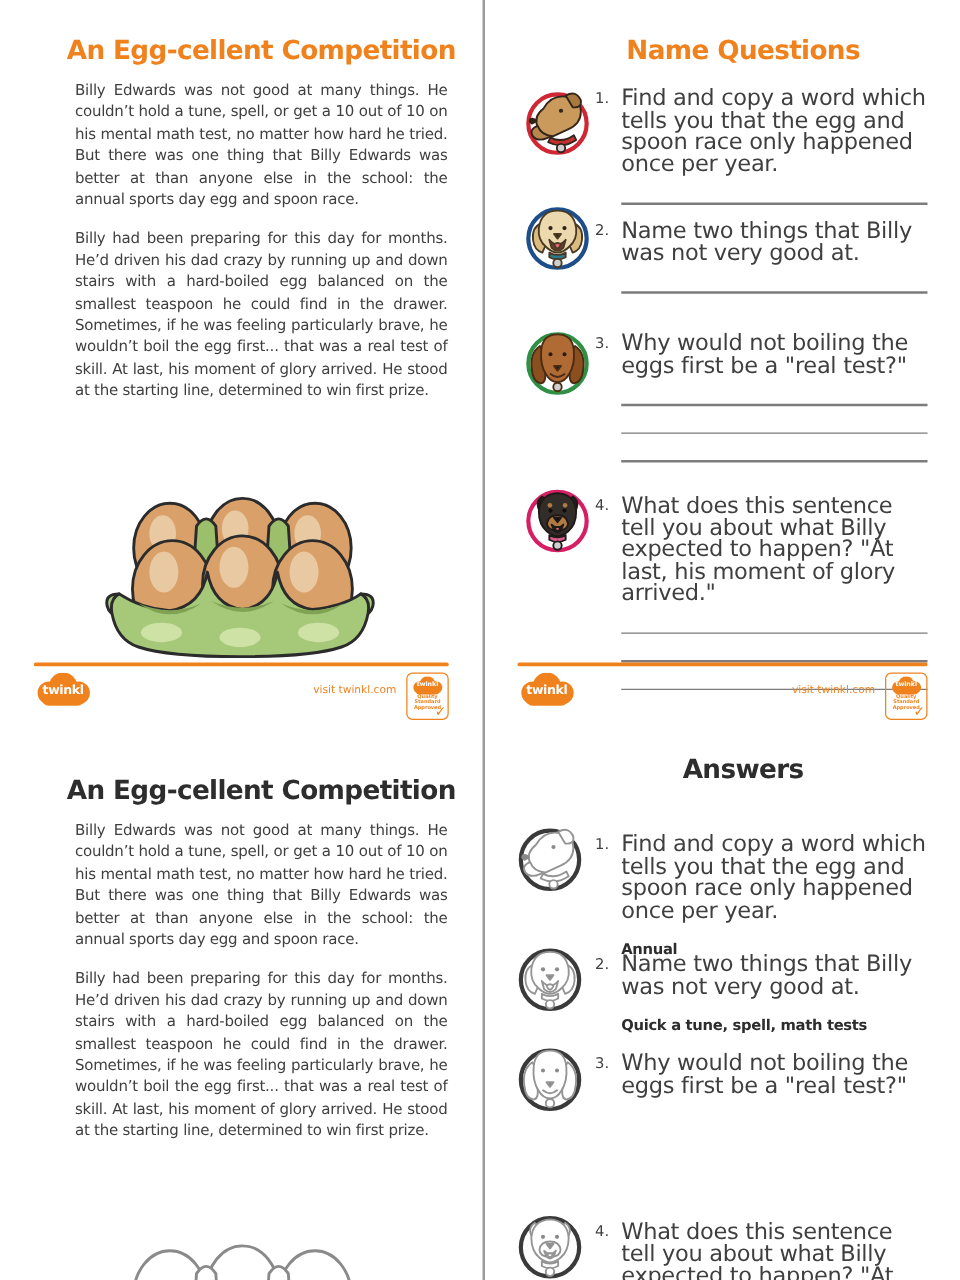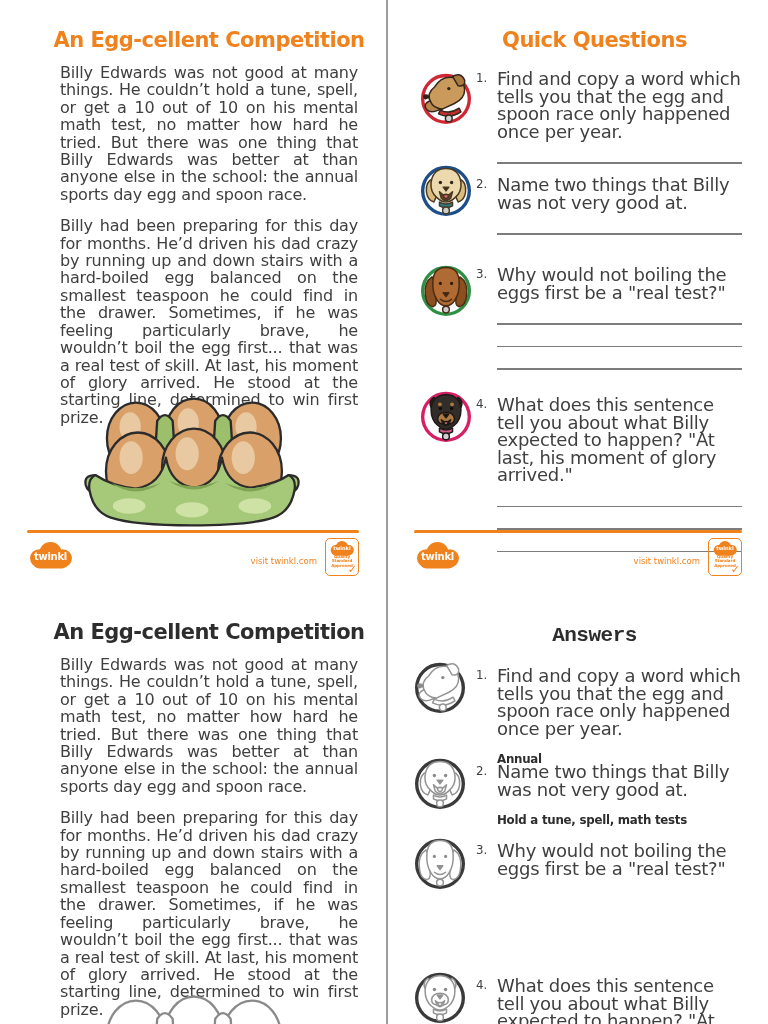--- a/index.html
+++ b/index.html
@@ -12,23 +12,23 @@
   .page{ position:absolute; background:#fff; overflow:hidden;padding-left:33px; }
   .page-tl{ left:0;   top:0;   width:385px; height:588px; }
   .page-tr{ left:388px; top:0;   width:380px; height:588px; }
   .page-bl{ left:0;   top:588px; width:385px; height:436px; }
   .page-br{ left:388px; top:588px; width:380px; height:436px; }
 
   .ttl{ text-align:center; font-size:21px; font-weight:bold; letter-spacing:-0.5px;
         color:var(--accent); margin-top:28px; }
   .ttl.dark{ color:var(--dark); }
   .page-bl .ttl{ margin-top:32px; }
-  .page-br .ttl{ margin-top:36px;font-family:Liberation Mono, monospace; }
-
-  .story-body{ margin:12px 27px 0 27px; font-size:16px; line-height:17.4px;
+  .page-br .ttl{ margin-top:15px; }
+
+  .story-body{ margin:12px 27px 0 27px; font-size:12px; line-height:17.4px;
                text-align:justify; letter-spacing:-0.2px; }
   .story-body p + p{ margin-top:14px; }
 
   .egg{ position:absolute; left:76px; top:390px; width:232px; height:145px; }
   .page-bl .egg{ top:400px; }
 
   
   .q-row{ position:absolute; left:0; right:0; }
   .dog{ position:absolute; width:56px; height:58px; }
   .page-tr .dog{ left:30px; }
@@ -39,21 +39,21 @@
   .q-text{ font-size:18px; line-height:17.5px; letter-spacing:-0.25px; }
   .ans-lines{ margin-top:22px; }
   .ans-line{ height:1.5px; background:var(--rule); margin-top:21px; }
   .ans-line:first-child{ margin-top:0; }
   .a-answer{ font-weight:bold; color:var(--dark); font-size:11.8px; line-height:17.5px;
              letter-spacing:-0.25px; margin-top:14px; }
 
   
   .pg-footer{ position:absolute; left:27px; right:26px; top:530px; }
   .f-rule{ height:2.5px; background:var(--accent); border-radius:2px; }
-  .f-row{ display:flex; align-items:center; margin-top:5px; }
+  .f-row{ display:flex; align-items:flex-start; margin-top:5px; }
   .cloud{ position:relative; width:47px; height:29px; }
   .cloud svg{ position:absolute; inset:0; }
   .cloud-txt{ position:absolute; left:0; right:0; top:9px; text-align:center;
               color:#fff; font-size:10px; font-weight:bold; letter-spacing:-0.3px; }
   .visit{ margin-left:auto; margin-top:9px; color:var(--accent); font-size:8.5px;
           font-weight:normal; }
   .badge{ position:relative; width:34px; height:38px; margin-left:8px;
           border:1.5px solid var(--accent); border-radius:5px; padding-top:2px; }
   .badge-cloud{ position:relative; width:26px; height:13px; margin:0 auto; }
   .badge-cloud svg{ position:absolute; inset:0; }
@@ -202,21 +202,21 @@
           <span class="badge-cloud-txt">twinkl</span>
         </div>
         <div class="badge-cap">Quality Standard Approved</div>
         <span class="badge-check">✓</span>
       </div>
     </div>
   </footer>
 </section>
 
 <section class="page page-tr">
-  <h1 class="ttl">Quick Questions</h1>
+  <h1 class="ttl">Name Questions</h1>
 
   <div class="q-row" style="top:70px">
     <svg class="dog" style="top:-2px; --ring:#cf2733; --ln:#33261c; --fur:#c99a5b; --fur2:#b8874e; --ear:#a9793f; --col:#c3312f; --tag:#cfcfcf; --sol:#2f2417;">
         <use href="#d-airedale"></use>
       </svg>
     <div class="q-content">
       <span class="q-num">1.</span>
       <div class="q-body">
         <div class="q-text">Find and copy a word which tells you that the egg and spoon race only happened once per year.</div>
         <div class="ans-lines">
@@ -327,21 +327,21 @@
   </div>
 
   <div class="q-row" style="top:175px">
     <svg class="dog mono" style="top:-10px">
         <use href="#d-golden"></use>
       </svg>
     <div class="q-content">
       <span class="q-num">2.</span>
       <div class="q-body">
         <div class="q-text">Name two things that Billy was not very good at.</div>
-        <div class="a-answer">Hold a tune, spell, math tests</div>
+        <div class="a-answer">Quick a tune, spell, math tests</div>
       </div>
     </div>
   </div>
 
   <div class="q-row" style="top:254px">
     <svg class="dog mono" style="top:-9px">
         <use href="#d-bloodhound"></use>
       </svg>
     <div class="q-content">
       <span class="q-num">3.</span>

